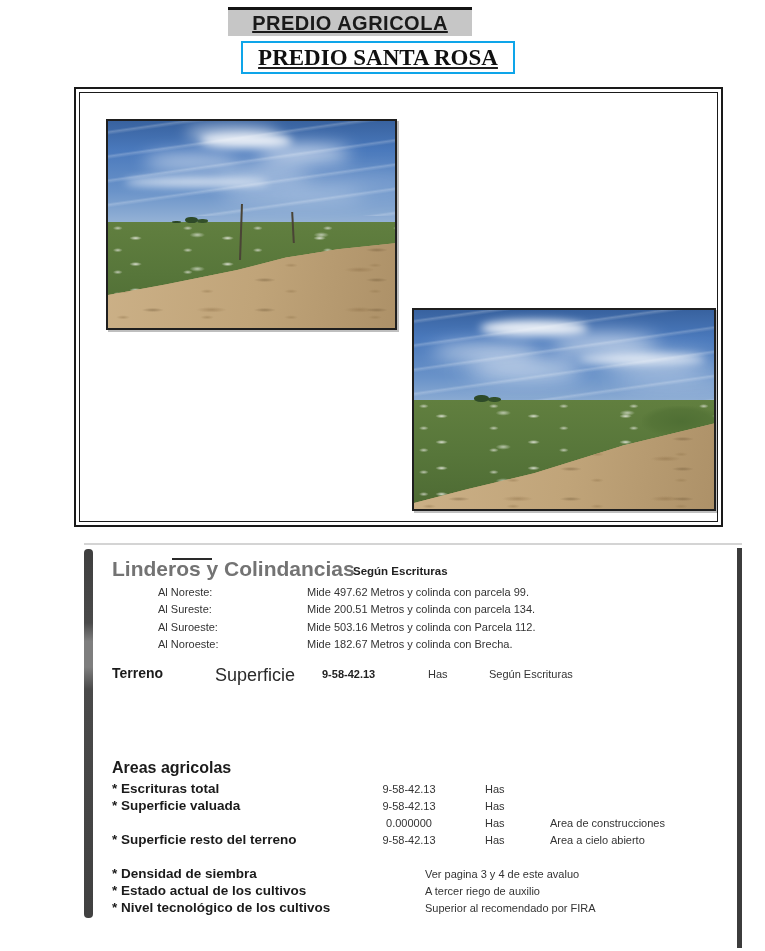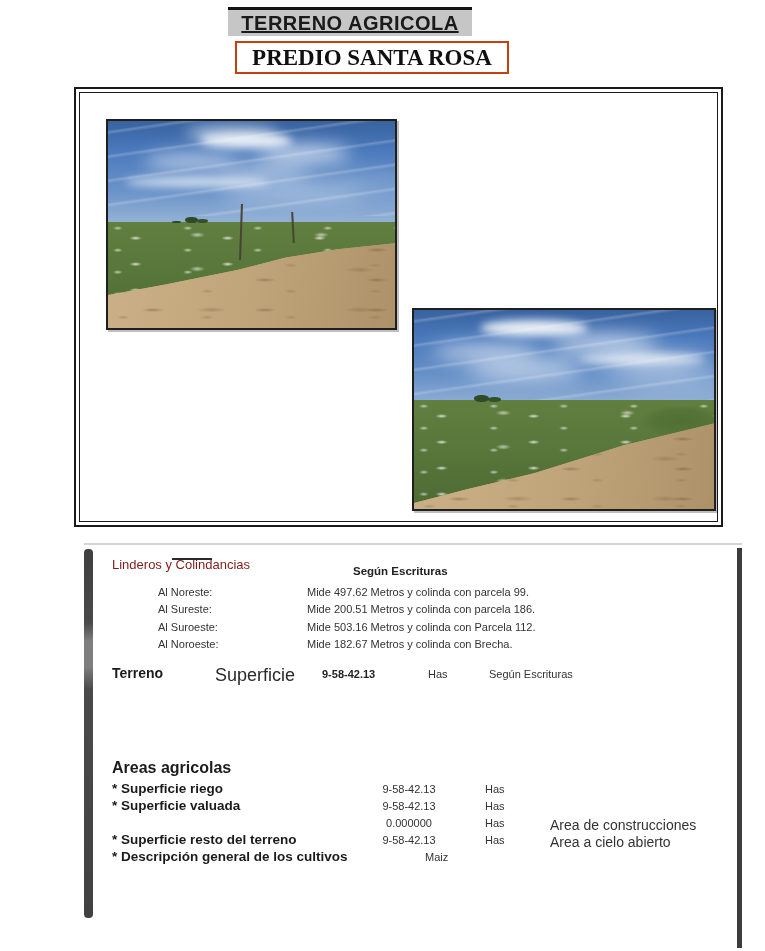--- a/index.html
+++ b/index.html
@@ -14,23 +14,23 @@
   .title-primary {
     position:absolute; left:228px; top:7px; width:244px; height:29px;
     background:#c6c6c6; border-top:3px solid #141414;
     display:flex; align-items:center; justify-content:center;
   }
   .title-primary span {
     font-size:20px; font-weight:bold; letter-spacing:.5px;
     text-decoration:underline; text-decoration-thickness:2px; color:#1a1a1a;
   }
   .title-secondary {
-    position:absolute; left:235px; top:41px; width:274px; height:33px;
-    background:#ffffff; border:2px solid #c2410c;
-    display:flex; align-items:center; justify-content:center;
+    position:absolute; left:241px; top:41px; width:274px; height:33px;
+    background:#ffffff; border:2px solid #0ea5e9;
+    display:flex; align-items:center; justify-content:center;text-decoration:underline;
   }
   .title-secondary span {
     font-family:"Liberation Serif", serif; font-size:23px; font-weight:bold; color:#101010;
   }
 
   
   .photo-frame {
     position:absolute; left:74px; top:87px; width:649px; height:440px;
     border:2px solid #1a1a1a; background:#fff;
   }
@@ -98,21 +98,21 @@
   .photo2 .bush { position:absolute; left:76%; top:48%; width:26%; height:16%;
     background:radial-gradient(ellipse at 50% 50%, #4f6f34 0%, #567538 55%, transparent 75%); }
 
   
   .rule-top { position:absolute; left:84px; top:543px; width:658px; height:2px; background:#d4d4d4; }
   .bar-left { position:absolute; left:84px; top:549px; width:9px; height:369px; border-radius:4px;
     background:linear-gradient(180deg,#3f3f3f 0%,#4a4a4a 20%,#7e7e7e 25%,#7e7e7e 32%,#4a4a4a 38%,#414141 100%); }
   .bar-right { position:absolute; left:737px; top:548px; width:5px; height:400px; background:#3c3c3c; }
 
   
-  .linderos-heading { position:absolute; left:112px; top:557px; font-size:13px; font-weight:normal; color:#7f1d1d; }
+  .linderos-heading { position:absolute; left:112px; top:557px; font-size:21px; font-weight:bold; color:#737373; }
   .overline-artifact { position:absolute; left:172px; top:558px; width:40px; height:2px; background:#2a2a2a; }
   .linderos-subheading { position:absolute; left:353px; top:565px; font-size:11.5px; font-weight:bold; color:#222; }
   .lindero-row { position:absolute; left:0; height:15px; font-size:11px; color:#333; }
   .lindero-row .l-label { position:absolute; left:158px; white-space:nowrap; }
   .lindero-row .l-text  { position:absolute; left:283px; white-space:nowrap;margin-left:24px; }
 
   
   .terreno-row { position:absolute; left:0; top:665px; width:698px; height:20px; }
   .terreno-row .t-label    { position:absolute; left:112px; top:0;  font-size:14px; font-weight:bold; color:#1b1b1b; }
   .terreno-row .t-sublabel { position:absolute; left:215px; top:0;  font-size:18px; color:#2a2a2a; }
@@ -120,29 +120,29 @@
   .terreno-row .t-unit     { position:absolute; left:428px; top:3px; font-size:11px; color:#333; }
   .terreno-row .t-note     { position:absolute; left:489px; top:3px; font-size:11px; color:#333; }
 
   
   .areas-heading { position:absolute; left:112px; top:759px; font-size:16px; font-weight:bold; color:#1b1b1b; }
   .area-row { position:absolute; left:112px; width:640px; height:17px; }
   .area-row .a-label { position:absolute; left:0; top:0; font-size:13.5px; font-weight:bold; color:#1b1b1b; white-space:nowrap; }
   .area-row .a-value-num { position:absolute; left:255px; top:2px; width:84px; text-align:center; font-size:11px; color:#333; }
   .area-row .a-value-txt { position:absolute; left:313px; top:2px; font-size:11px; color:#333; white-space:nowrap; }
   .area-row .a-unit { position:absolute; left:373px; top:2px; font-size:11px; color:#333; }
-  .area-row .a-note { position:absolute; left:438px; top:2px; font-size:14px; color:#333; white-space:nowrap; }
+  .area-row .a-note { position:absolute; left:438px; top:2px; font-size:11px; color:#333; white-space:nowrap; }
 </style>
 </head>
 <body>
 
 <div class="page">
 
   <div class="title-primary">
-    <span>TERRENO AGRICOLA</span>
+    <span>PREDIO AGRICOLA</span>
   </div>
   <div class="title-secondary">
     <span>PREDIO SANTA ROSA</span>
   </div>
 
   <div class="photo-frame">
     <div class="photo-frame-inner"></div>
 
     <div class="photo photo1">
       <div class="sky"></div>
@@ -175,21 +175,21 @@
   <div class="linderos-heading">Linderos y Colindancias</div>
   <div class="overline-artifact"></div>
   <div class="linderos-subheading">Según Escrituras</div>
 
   <div class="lindero-row" style="top:586px">
     <span class="l-label">Al Noreste:</span>
     <span class="l-text">Mide 497.62 Metros y colinda con parcela 99.</span>
   </div>
   <div class="lindero-row" style="top:603px">
     <span class="l-label">Al Sureste:</span>
-    <span class="l-text">Mide 200.51 Metros y colinda con parcela 186.</span>
+    <span class="l-text">Mide 200.51 Metros y colinda con parcela 134.</span>
   </div>
   <div class="lindero-row" style="top:621px">
     <span class="l-label">Al Suroeste:</span>
     <span class="l-text">Mide 503.16 Metros y colinda con Parcela 112.</span>
   </div>
   <div class="lindero-row" style="top:638px">
     <span class="l-label">Al Noroeste:</span>
     <span class="l-text">Mide 182.67 Metros y colinda con Brecha.</span>
   </div>
 
@@ -197,38 +197,46 @@
     <span class="t-label">Terreno</span>
     <span class="t-sublabel">Superficie</span>
     <span class="t-value">9-58-42.13</span>
     <span class="t-unit">Has</span>
     <span class="t-note">Según Escrituras</span>
   </div>
 
   <div class="areas-heading">Areas agricolas</div>
 
   <div class="area-row" style="top:781px">
-    <span class="a-label">* Superficie riego</span>
+    <span class="a-label">* Escrituras total</span>
     <span class="a-value-num">9-58-42.13</span>
     <span class="a-unit">Has</span>
   </div>
   <div class="area-row" style="top:798px">
     <span class="a-label">* Superficie valuada</span>
     <span class="a-value-num">9-58-42.13</span>
     <span class="a-unit">Has</span>
   </div>
   <div class="area-row" style="top:815px">
     <span class="a-value-num">0.000000</span>
     <span class="a-unit">Has</span>
     <span class="a-note">Area de construcciones</span>
   </div>
   <div class="area-row" style="top:832px">
     <span class="a-label">* Superficie resto del terreno</span>
     <span class="a-value-num">9-58-42.13</span>
     <span class="a-unit">Has</span>
     <span class="a-note">Area a cielo abierto</span>
   </div>
-  <div class="area-row" style="top:849px">
-    <span class="a-label">* Descripción general de los cultivos</span>
-    <span class="a-value-txt">Maiz</span>
+  <div class="area-row" style="top:866px">
+    <span class="a-label">* Densidad de siembra</span>
+    <span class="a-value-txt">Ver pagina 3 y 4 de este avaluo</span>
+  </div>
+  <div class="area-row" style="top:883px">
+    <span class="a-label">* Estado actual de los cultivos</span>
+    <span class="a-value-txt">A tercer riego de auxilio</span>
+  </div>
+  <div class="area-row" style="top:900px">
+    <span class="a-label">* Nivel tecnológico de los cultivos</span>
+    <span class="a-value-txt">Superior al recomendado por FIRA</span>
   </div>
 
 </div>
 
 </body></html>

